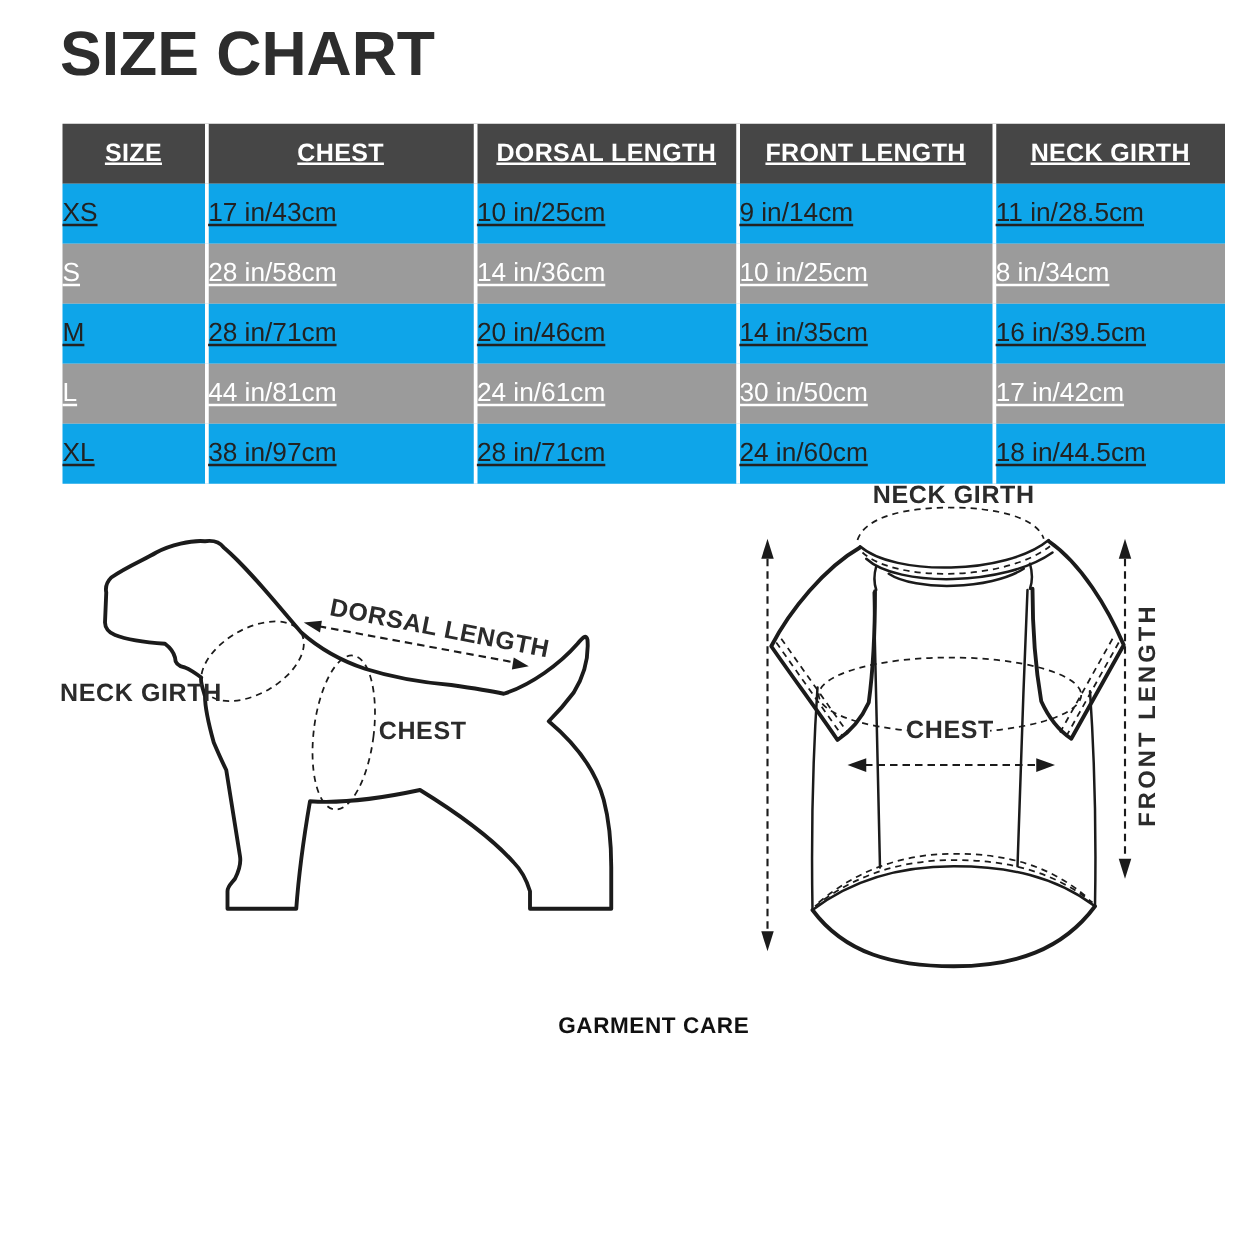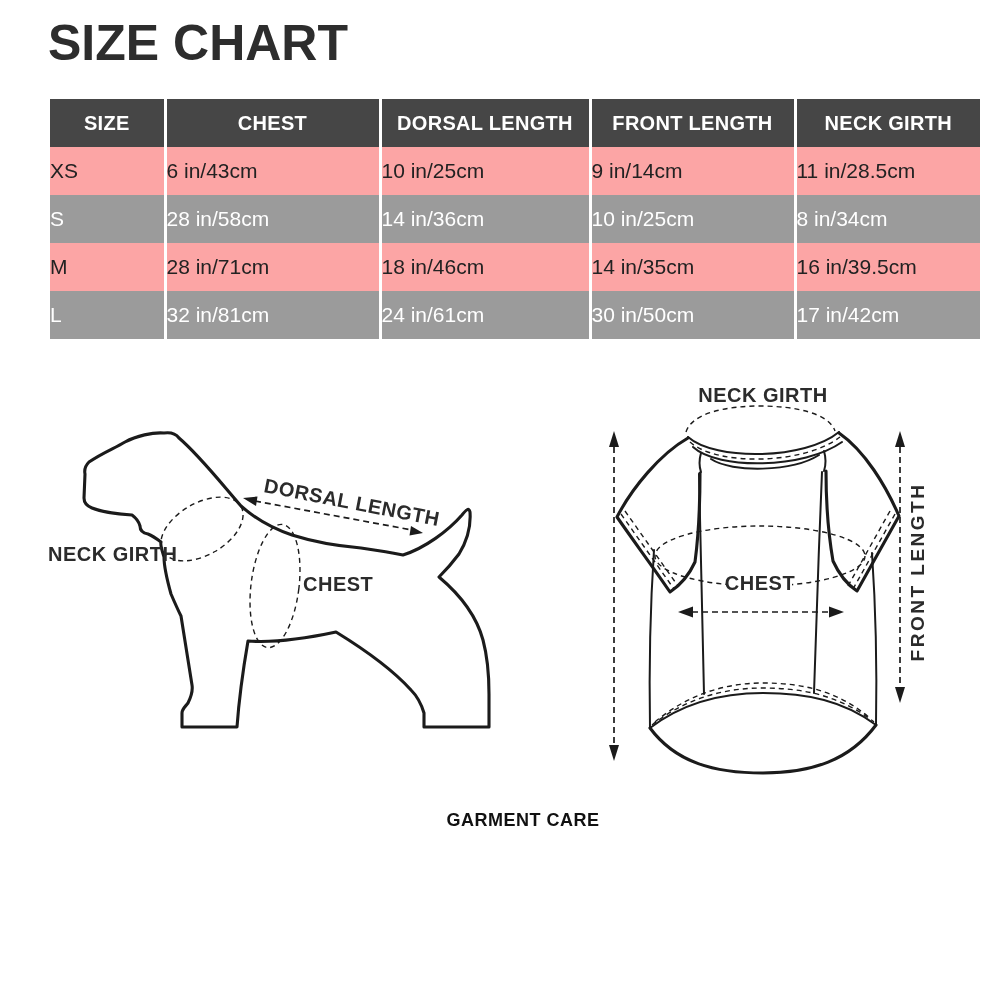--- a/index.html
+++ b/index.html
@@ -5,25 +5,25 @@
   html,body{margin:0;padding:0;background:#fff;}
   .page{position:relative;width:1000px;height:844px;background:#ffffff;overflow:hidden;
         font-family:"Liberation Sans",sans-serif;margin-left:12px;}
   
   .title{position:absolute;left:36px;top:14px;font-size:50px;font-weight:800;
          letter-spacing:0px;color:#2d2d2d;margin:0;}
   
   table.size-table{position:absolute;left:38px;top:99px;width:930px;border-collapse:collapse;
         table-layout:fixed;}
   .size-table th,.size-table td{height:48px;vertical-align:middle;
-        padding:0;border-right:3px solid #ffffff;}
+        padding:0;border-right:3px solid #ffffff;text-decoration:underline;}
   .size-table th:last-child,.size-table td:last-child{border-right:none;}
   .size-table thead th{background:#464646;color:#ffffff;font-size:20px;font-weight:700;
         letter-spacing:0.3px;}
-  .size-table tbody td{font-size:21px;color:#222222;background:#fca5a5;}
+  .size-table tbody td{font-size:21px;color:#222222;background:#0ea5e9;}
   .size-table tbody tr.shaded td{background:#9B9B9B;color:#ffffff;}
   .c0{width:115px}.c1{width:215px}.c2{width:210px}.c3{width:205px}.c4{width:185px}
   
   .diagram-svg{position:absolute;left:0;top:0;width:1000px;height:1000px;}
   .outline{fill:none;stroke:#1b1b1b;stroke-width:3.1;stroke-linejoin:round;stroke-linecap:round;}
   .thin{fill:none;stroke:#1b1b1b;stroke-width:2;stroke-linejoin:round;stroke-linecap:round;}
   .dash{fill:none;stroke:#1b1b1b;stroke-width:1.4;stroke-dasharray:5 4;}
   .arrow{fill:none;stroke:#1b1b1b;stroke-width:1.7;stroke-dasharray:6 4;}
   .ah{fill:#1b1b1b;stroke:none;}
   .dlbl{font-family:"Liberation Sans",sans-serif;font-size:20px;font-weight:800;
@@ -60,45 +60,52 @@
         <th>SIZE</th>
         <th>CHEST</th>
         <th>DORSAL LENGTH</th>
         <th>FRONT LENGTH</th>
         <th>NECK GIRTH</th>
       </tr>
     </thead>
     <tbody>
       <tr>
         <td>XS</td>
-        <td>6 in/43cm</td>
+        <td>17 in/43cm</td>
         <td>10 in/25cm</td>
         <td>9 in/14cm</td>
         <td>11 in/28.5cm</td>
       </tr>
       <tr class="shaded">
         <td>S</td>
         <td>28 in/58cm</td>
         <td>14 in/36cm</td>
         <td>10 in/25cm</td>
         <td>8 in/34cm</td>
       </tr>
       <tr>
         <td>M</td>
         <td>28 in/71cm</td>
-        <td>18 in/46cm</td>
+        <td>20 in/46cm</td>
         <td>14 in/35cm</td>
         <td>16 in/39.5cm</td>
       </tr>
       <tr class="shaded">
         <td>L</td>
-        <td>32 in/81cm</td>
+        <td>44 in/81cm</td>
         <td>24 in/61cm</td>
         <td>30 in/50cm</td>
         <td>17 in/42cm</td>
+      </tr>
+      <tr>
+        <td>XL</td>
+        <td>38 in/97cm</td>
+        <td>28 in/71cm</td>
+        <td>24 in/60cm</td>
+        <td>18 in/44.5cm</td>
       </tr>
     </tbody>
   </table>
 
   <svg class="diagram-svg" viewBox="0 0 1000 1000">
 
     <g>
       <path class="outline" d="
         M 152 433
         C 159 432 164 434 167 438

